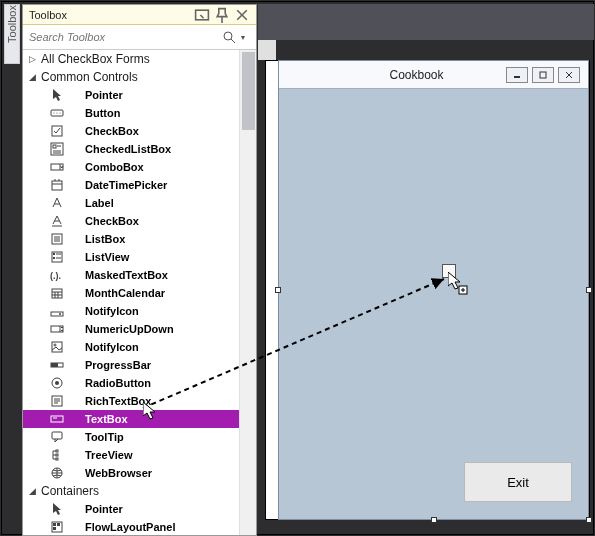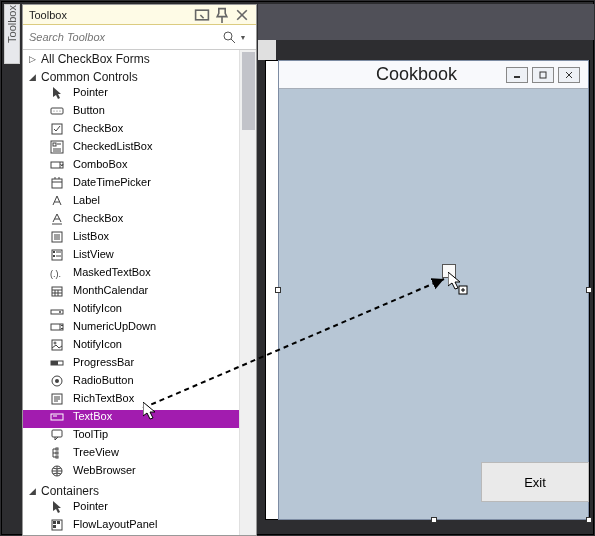--- a/index.html
+++ b/index.html
@@ -13,34 +13,34 @@
   .tb-hdricon { width:16px; height:14px; display:flex; align-items:center; justify-content:center; font-size:10px; color:#666; cursor:pointer; }
   .tb-search { height:24px; border-bottom:1px solid #ccc; display:flex; align-items:center; padding:12px 6px; }
   .tb-search input { border:none; outline:none; flex:1; font-size:11px; color:#888; font-style:italic; background:transparent; }
   .tb-search .mag { width:14px; height:14px; color:#555; display:flex; align-items:center; justify-content:center; font-size:12px; }
   .tb-list { flex:1; overflow:hidden; position:relative; }
   .tb-scrollbar { position:absolute; right:0; top:0; width:17px; height:100%; background:#f0f0f0; border-left:1px solid #e0e0e0; }
   .tb-thumb { position:absolute; left:2px; top:2px; width:13px; height:78px; background:#c2c3c9; }
   .tb-rows { position:absolute; left:0; top:0; right:17px; }
   .cat-row { height:18px; display:flex; align-items:center; padding-left:6px; gap:4px; color:#1a1a1a; }
   .cat-row .arrow { width:8px; display:inline-block; font-size:9px; color:#444; }
-  .item-row { height:18px; display:flex; align-items:flex-start; padding-left:26px; gap:8px; cursor:pointer; }
+  .item-row { height:18px; display:flex; align-items:center; padding-left:26px; gap:20px; cursor:pointer;font-weight:bold; }
   .item-row.selected { background:#a21caf; color:#fff; }
   .item-row .icon { width:16px; height:14px; display:flex; align-items:center; justify-content:center; }
   .item-row .icon svg { width:14px; height:14px; }
   .item-row .lbl { font-size:11px; }
   .bar1 { position:absolute; left:256px; top:2px; width:336px; height:36px; background:#505058; }
   .tab-well { position:absolute; left:256px; top:38px; width:18px; height:20px; background:#e0e0e0; }
   .surface { position:absolute; left:263px; top:58px; width:325px; height:460px; background:#fff; border:1px solid #000; }
   .winform { position:absolute; left:276px; top:58px; width:311px; height:460px; background:#b7c6d5; border:1px solid #7d8ca3; }
   .wf-title { height:28px; background:#f8f9fc; border-bottom:1px solid #a7aeb8; display:flex; align-items:center; justify-content:space-between; padding:0 8px; }
-  .wf-title .tname { flex:1; text-align:center; font-size:18px; color:#222; }
+  .wf-title .tname { flex:1; text-align:center; font-size:12px; color:#222; }
   .wf-title .wbtns { display:flex; gap:4px; }
   .wbtn { width:22px; height:16px; border:1px solid #888; background:#eef1f6; display:flex; align-items:center; justify-content:center; font-size:10px; cursor:pointer; }
-  .exit-btn { position:absolute; left:202px; top:401px; width:108px; height:40px; background:#eaeaea; border:1px solid #b9b9b9; display:flex; align-items:center; justify-content:center; font-size:13px; cursor:pointer; }
+  .exit-btn { position:absolute; left:185px; top:401px; width:108px; height:40px; background:#eaeaea; border:1px solid #b9b9b9; display:flex; align-items:center; justify-content:center; font-size:13px; cursor:pointer; }
   .sel-handle { width:6px; height:6px; background:#fff; border:1px solid #333; position:absolute; }
 
   .drag-ghost { position:absolute; left:440px; top:262px; width:14px; height:14px; border:1px solid #555; background:#f9f9f9; }
   .cursor { position:absolute; pointer-events:none; }
 
   .drag-line { position:absolute; left:137px; top:271px; width:314px; height:140px; pointer-events:none; }
 </style>
 </head>
 <body>
 

